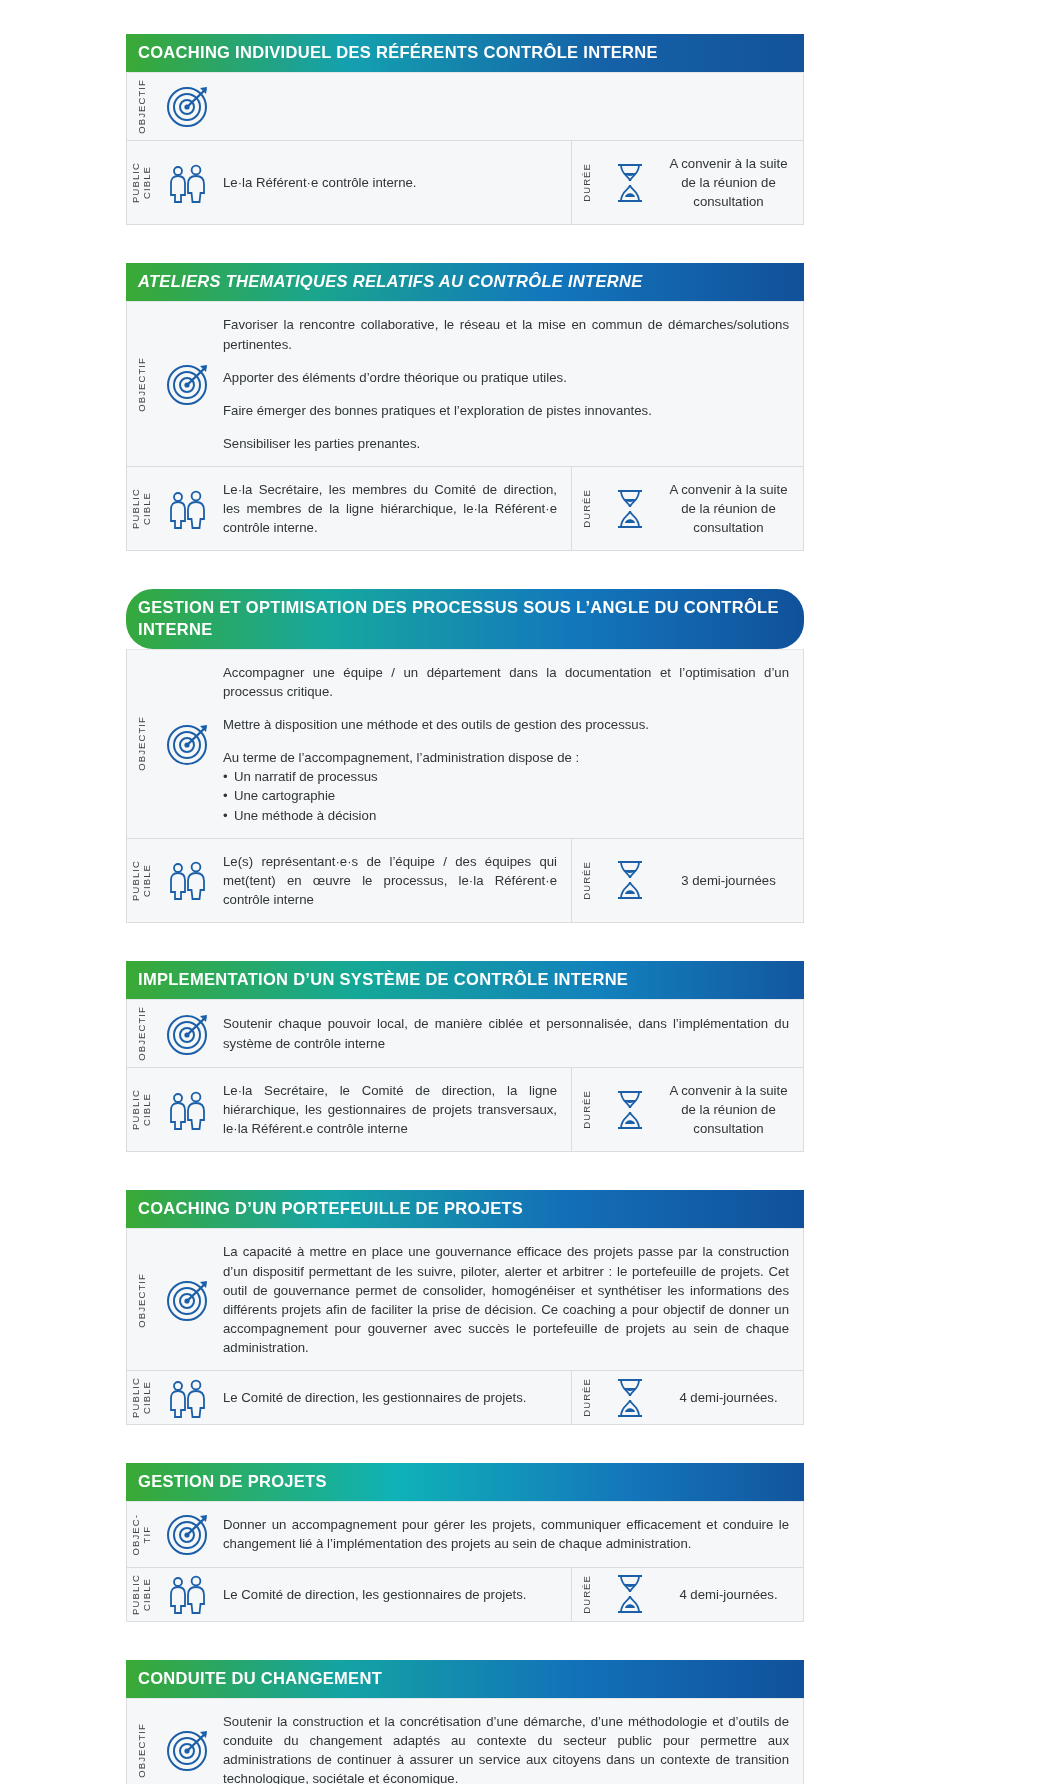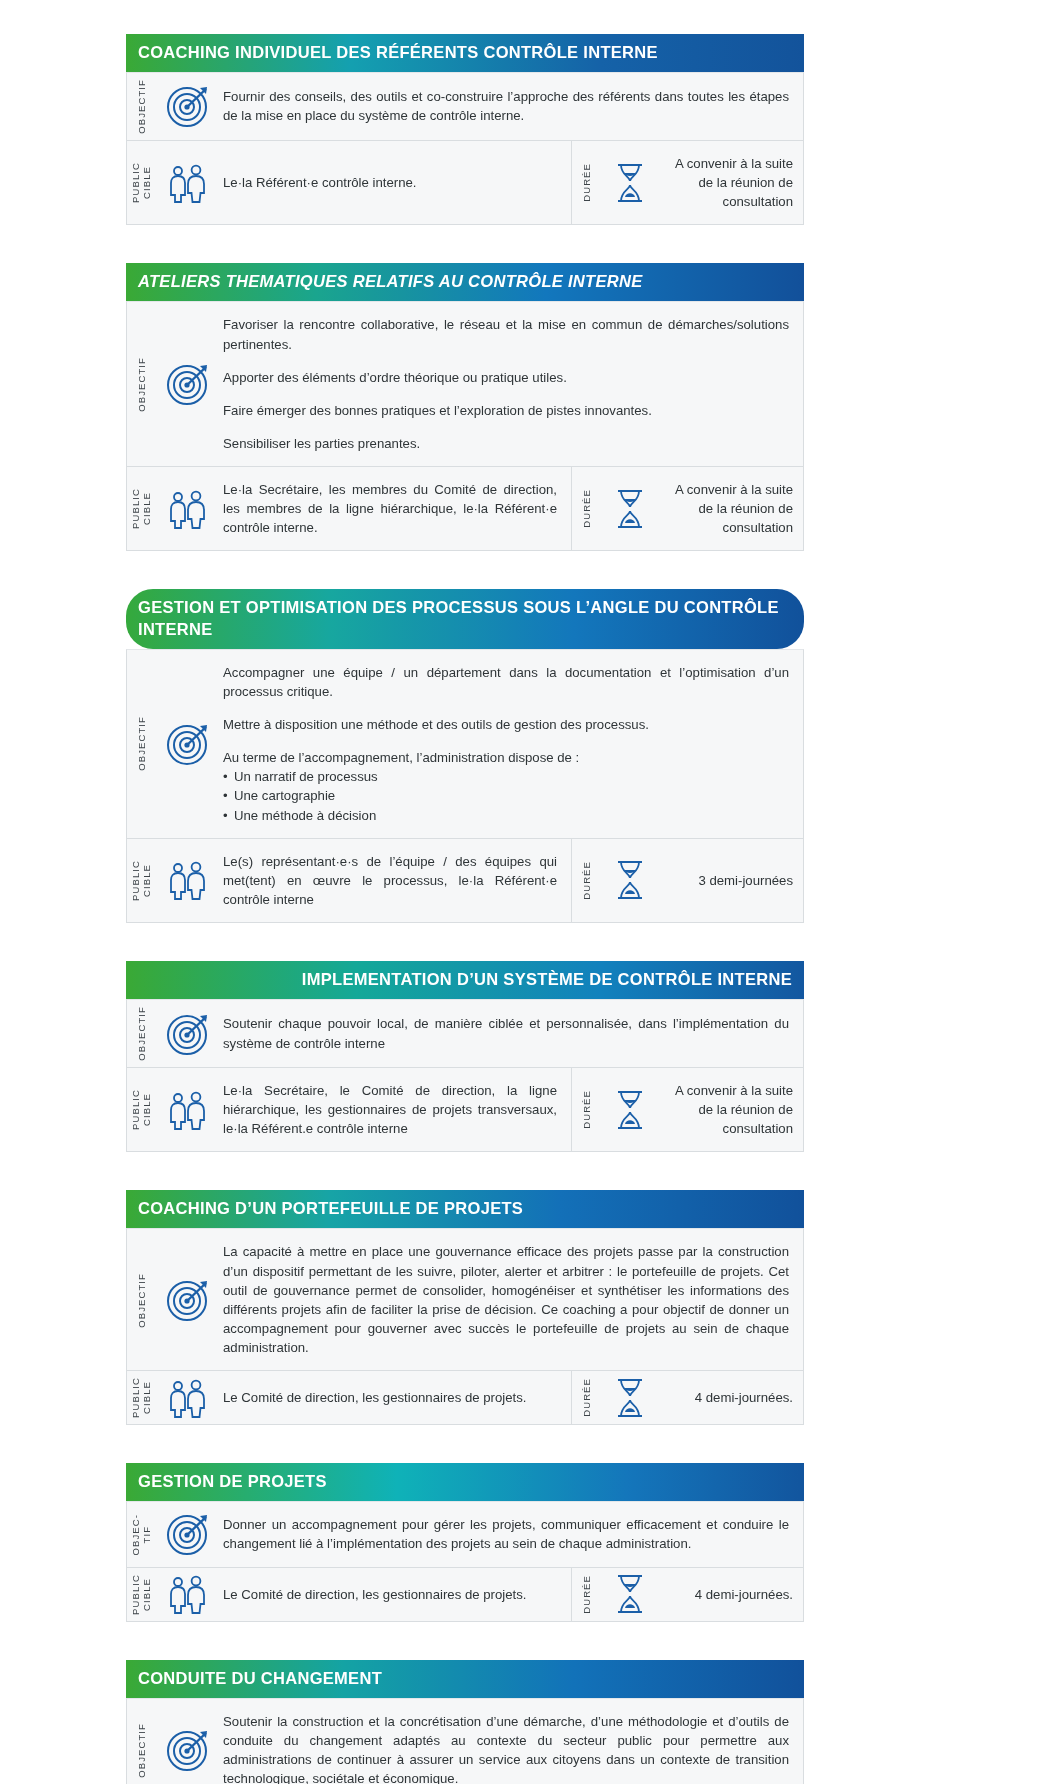--- a/index.html
+++ b/index.html
@@ -31,21 +31,21 @@
     font-size: 16.5px;
     font-weight: bold;
     letter-spacing: 0.3px;
     padding: 8px 12px 9px 12px;
     line-height: 1.28;
     background: linear-gradient(90deg, #3aa935 0%, #1f9c7a 30%, #1480b8 62%, #1460a8 100%);
   }
   .hdr-a { background: linear-gradient(90deg, #3aa935 0%, #14a0b0 33%, #1562a8 70%, #13539b 100%); }
   .hdr-b { background: linear-gradient(90deg, #3aa935 0%, #1aa58e 28%, #1277bd 62%, #12509a 100%); font-style: italic; }
   .hdr-c { background: linear-gradient(90deg, #35a93c 0%, #17a79f 30%, #1377bc 66%, #11519b 100%); border-radius: 27px; }
-  .hdr-d { background: linear-gradient(90deg, #3aa935 0%, #14a898 34%, #1281bd 70%, #1357a0 100%); text-align: right; }
+  .hdr-d { background: linear-gradient(90deg, #3aa935 0%, #14a898 34%, #1281bd 70%, #1357a0 100%); }
   .hdr-e { background: linear-gradient(90deg, #3aa935 0%, #17a4a6 30%, #1370b8 64%, #11519b 100%); }
   .hdr-f { background: linear-gradient(90deg, #3aa935 0%, #0fb2b8 40%, #1476bb 74%, #12559e 100%); }
   .hdr-g { background: linear-gradient(90deg, #3aa935 0%, #14a3a4 32%, #1272b9 66%, #11519b 100%); margin-top: 16px; }
 
   .row {
     display: flex;
     align-items: stretch;
     border: 1px solid #d9dde0;
     border-top: none;
     background: #f7f8f9;
@@ -101,21 +101,21 @@
   .text-box .tight { margin-bottom: 0; }
   .bullets { margin: 0; padding: 0; list-style: none; }
   .bullets li { position: relative; padding-left: 11px; }
   .bullets li:before {
     content: "•";
     position: absolute;
     left: 0;
     top: 0;
   }
   .side .text-box {
-    text-align: right;
+    text-align: center;
     padding-left: 6px;
     padding-right: 10px;
   }
   svg { display: block; }
 </style>
 </head>
 <body>
 
 <div class="page">
 
@@ -130,23 +130,20 @@
           <svg width="48" height="48" viewBox="0 0 48 48">
             <g fill="none" stroke="#1b5fa8" stroke-width="2">
               <circle cx="23" cy="25" r="19"></circle>
                 <circle cx="23" cy="25" r="13"></circle>
                 <circle cx="23" cy="25" r="7"></circle>
             </g>
             <circle cx="23" cy="25" r="2.6" fill="#1b5fa8"></circle>
             <path d="M23 25 L42 7" stroke="#1b5fa8" stroke-width="2.4"></path>
             <path d="M36 6 L43 5 L42 12 Z" fill="#1b5fa8"></path>
           </svg>
-        </div>
-        <div class="text-box">
-          <p class="tight">Fournir des conseils, des outils et co-construire l’approche des référents dans toutes les étapes de la mise en place du système de contrôle interne.</p>
         </div>
       </div>
     </div>
     <div class="row">
       <div class="cell main">
         <div class="vlabel">
             <span>PUBLIC
 CIBLE</span>
           </div>
         <div class="icon-box">

